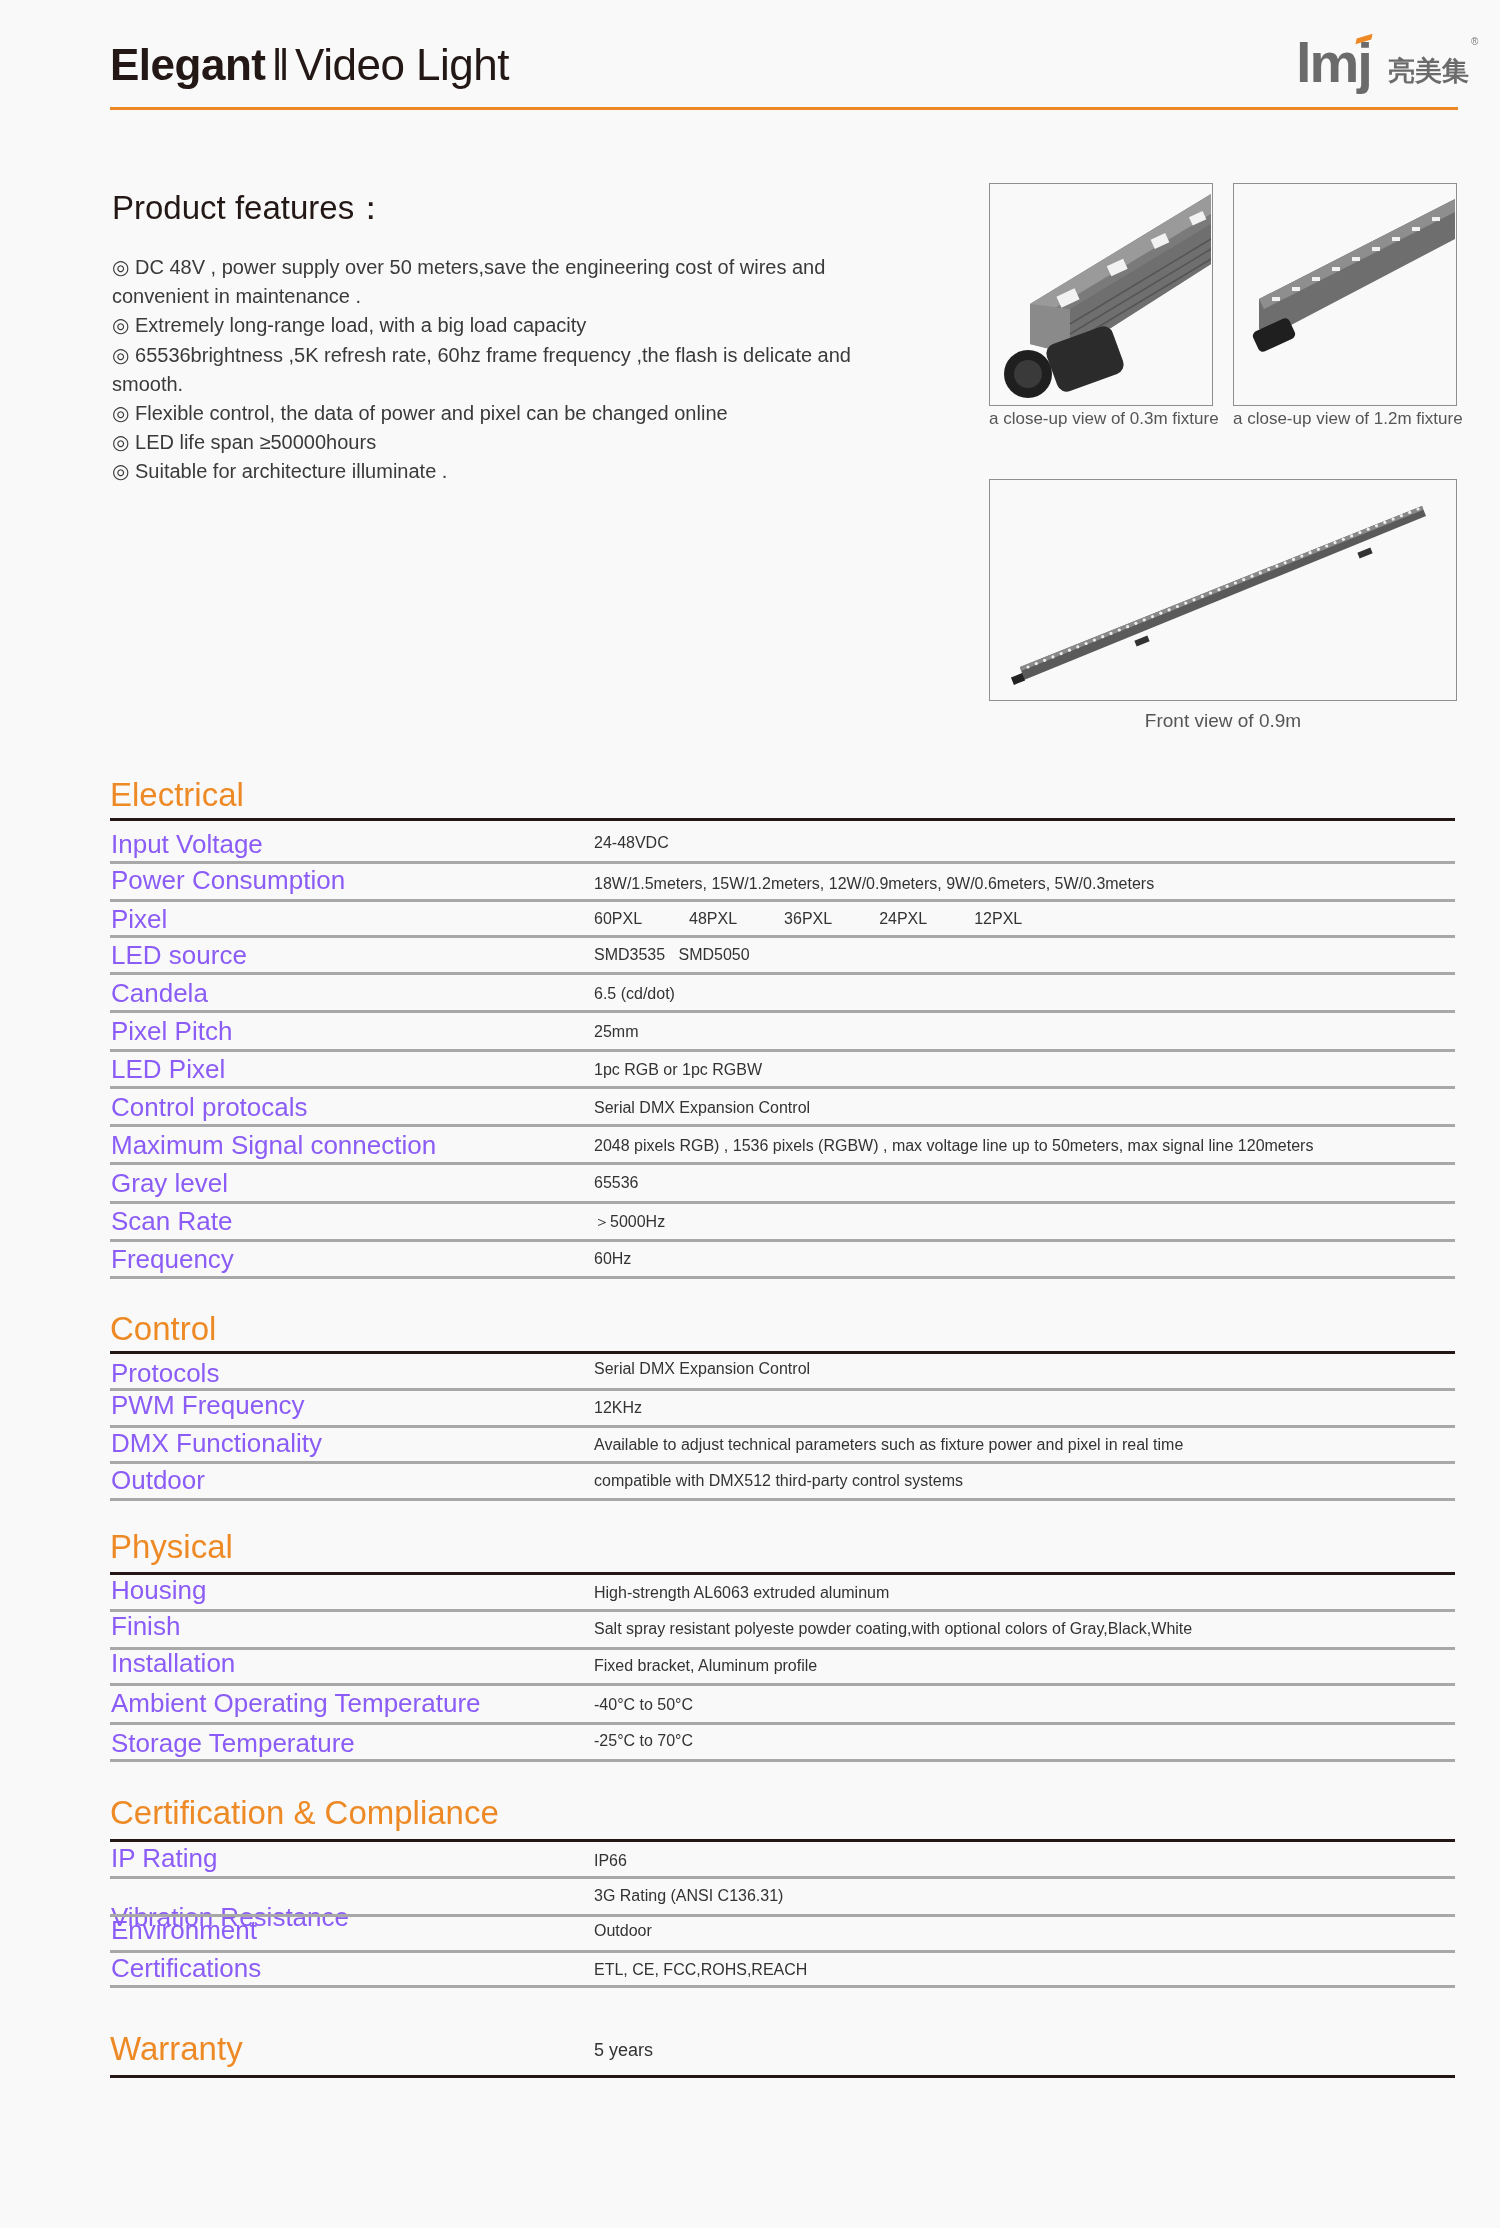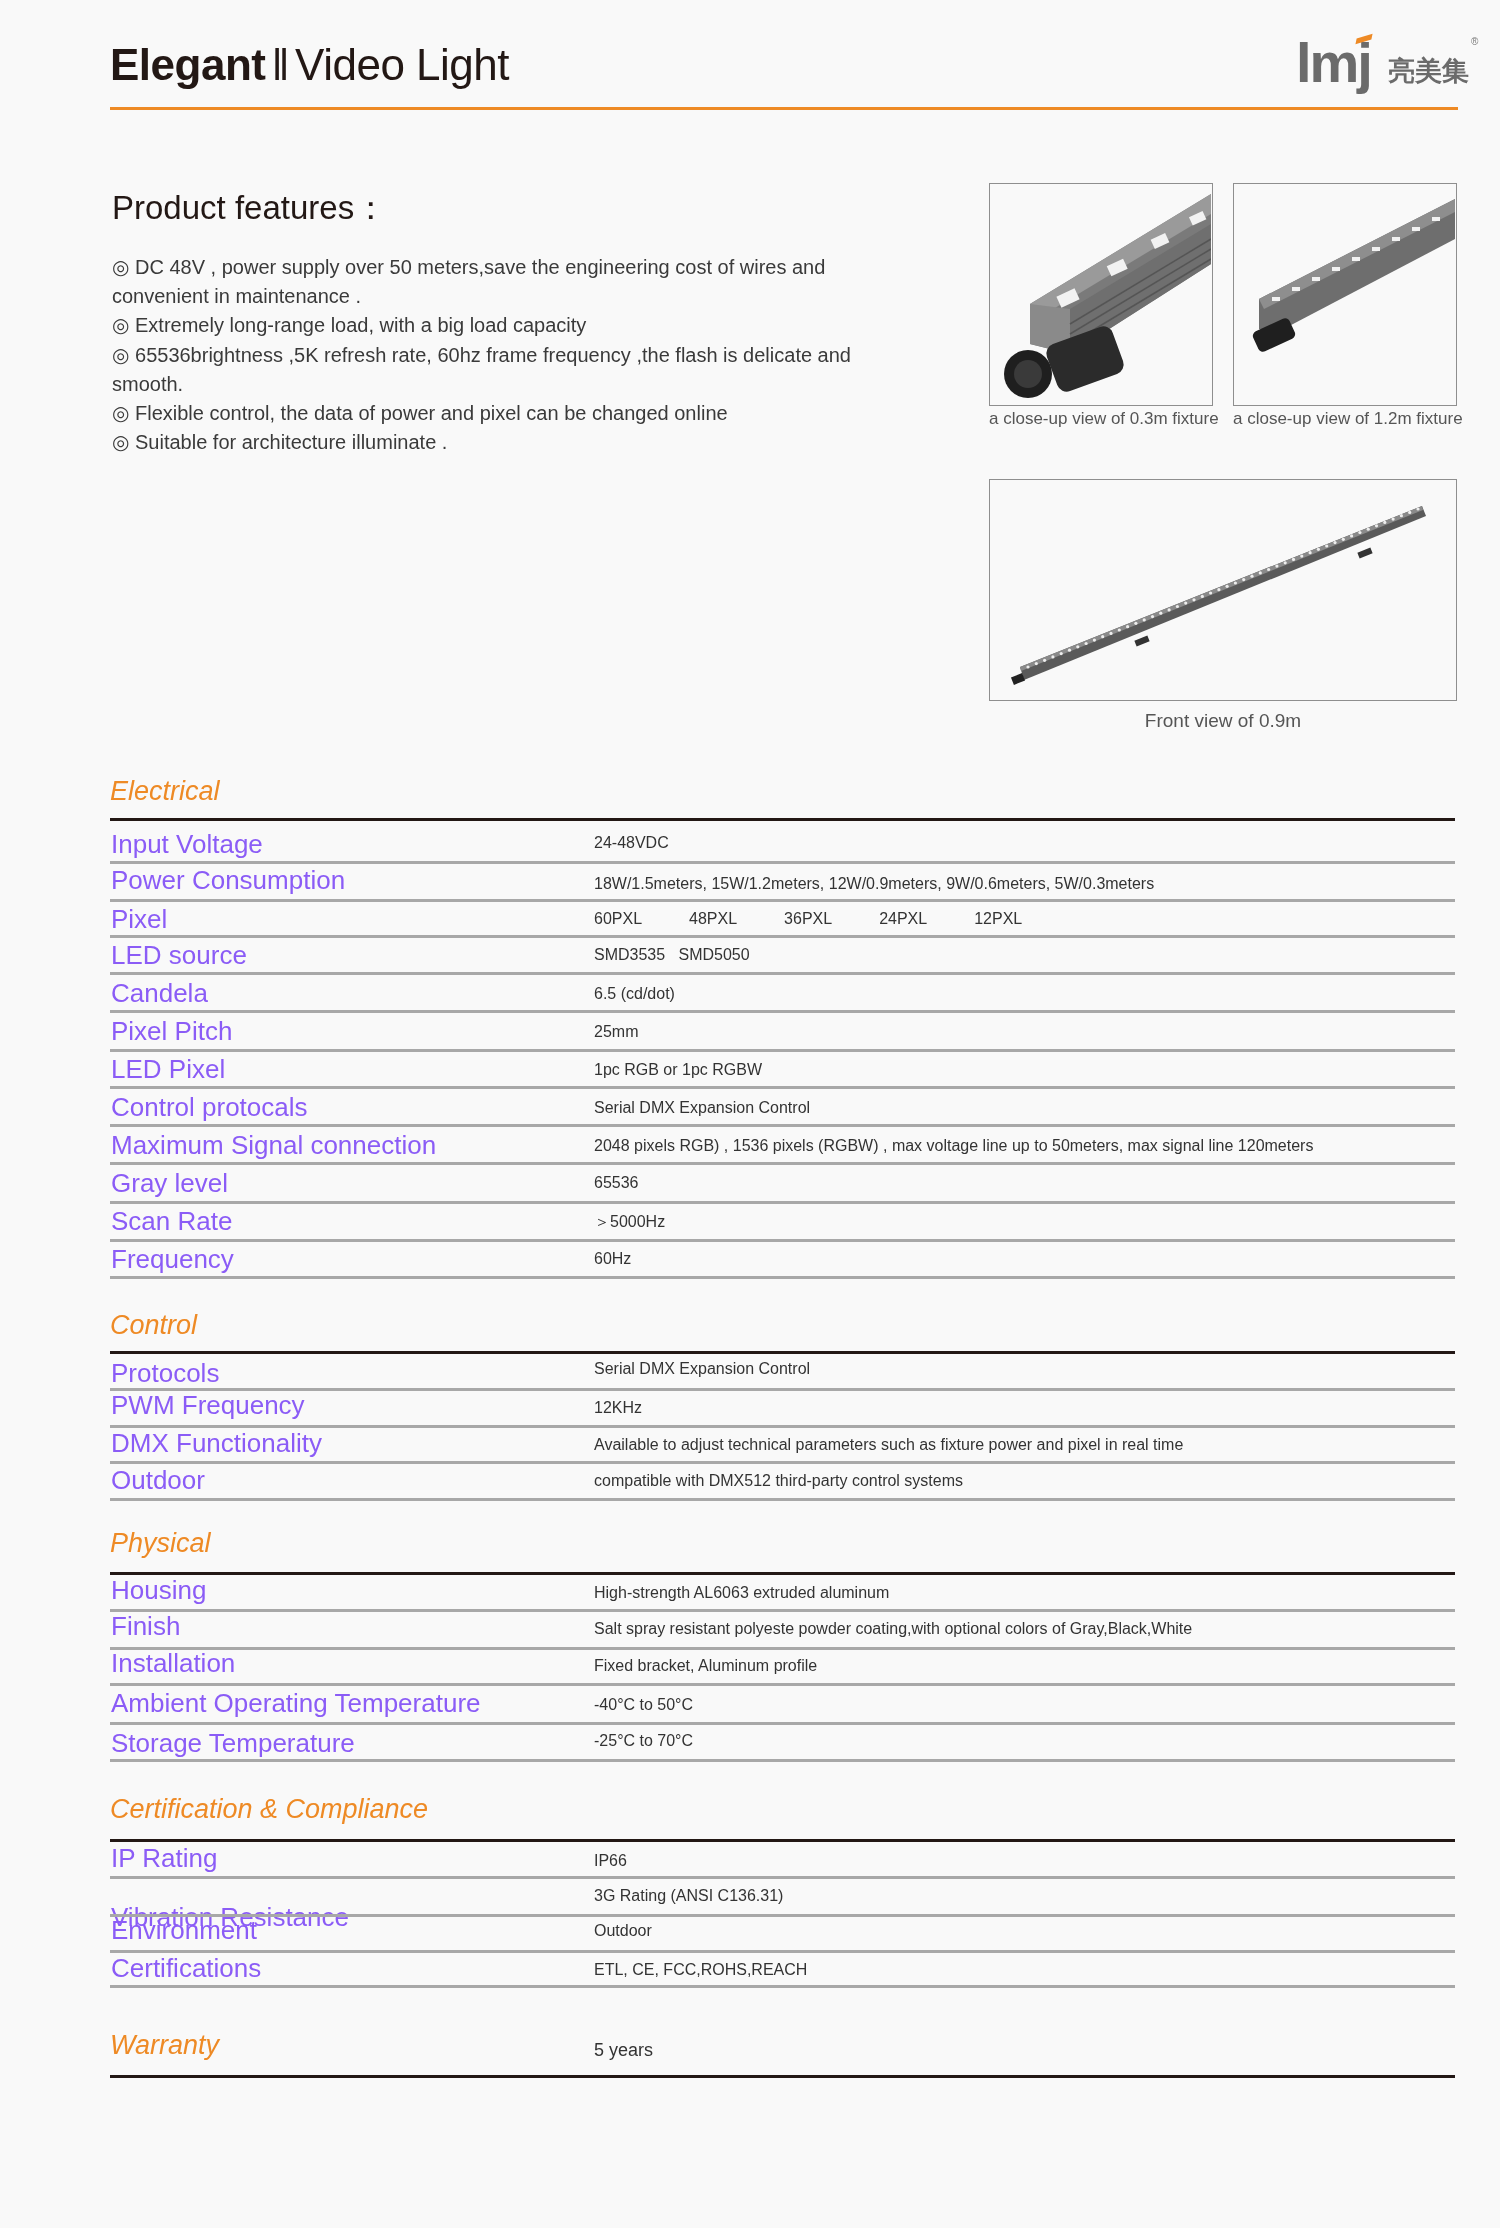--- a/index.html
+++ b/index.html
@@ -25,21 +25,21 @@
 
   .img-box { border: 1.5px solid #8f8f8f; background: #f9f9f9; box-sizing: border-box; }
   .img1 { left: 989px; top: 183px; width: 224px; height: 223px; }
   .img2 { left: 1233px; top: 183px; width: 224px; height: 223px; }
   .img3 { left: 989px; top: 479px; width: 468px; height: 222px; }
   .cap { font-size: 17px; color: #555; white-space: nowrap; text-align: center; }
   .cap1 { left: 989px; top: 409px; width: 224px; }
   .cap2 { left: 1233px; top: 409px; width: 224px; text-align: center; }
   .cap3 { left: 989px; top: 710px; width: 468px; font-size: 19px; }
 
-  .section-title { left: 110px; font-size: 27px; color: #ee8a25; white-space: nowrap; font-style: italic; }
+  .section-title { left: 110px; font-size: 33px; color: #ee8a25; white-space: nowrap; }
   .heavy-rule { left: 110px; width: 1345px; height: 3px; background: #231815; }
   .row-label { left: 111px; font-size: 26px; color: #8b5cf6; white-space: nowrap; }
   .row-value { left: 594px; font-size: 16px; color: #333; white-space: nowrap; }
   .row-rule { left: 110px; width: 1345px; height: 3px; background: #a8a8a8; }
   .pixel-vals span { display: inline-block; margin-right: 47px; }
 </style>
 </head>
 <body>
 
 <div class="abs title">
@@ -51,20 +51,21 @@
   <span class="reg">®</span>
 </div>
 <div class="abs top-rule"></div>
 
 <div class="abs features-title">Product features：</div>
 <div class="abs features">
   <p class="item">◎ DC 48V , power supply over 50 meters,save the engineering  cost of wires and convenient in maintenance .</p>
   <p class="item">◎ Extremely long-range load, with a big  load capacity</p>
   <p class="item">◎ 65536brightness ,5K refresh rate, 60hz frame frequency ,the flash is delicate and smooth.</p>
   <p class="item">◎ Flexible control, the data of power and pixel  can be changed online</p>
+  <p class="item">◎ LED life span ≥50000hours</p>
   <p class="item">◎ Suitable for architecture illuminate .</p>
 </div>
 
 <div class="abs img-box img1">
   <svg width="221" height="220" viewBox="0 0 221 220">
     <polygon points="40,120 221,10 221,80 80,170 40,160" fill="#7a7a7a"></polygon>
     <polygon points="40,120 221,10 221,30 55,130" fill="#9a9a9a"></polygon>
     <polygon points="40,120 80,125 80,170 40,160" fill="#8a8a8a"></polygon>
     <polygon points="80,125 221,40 221,80 80,170" fill="#6f6f6f"></polygon>
     <line x1="80" y1="140" x2="221" y2="55" stroke="#555" stroke-width="1.5"></line>

